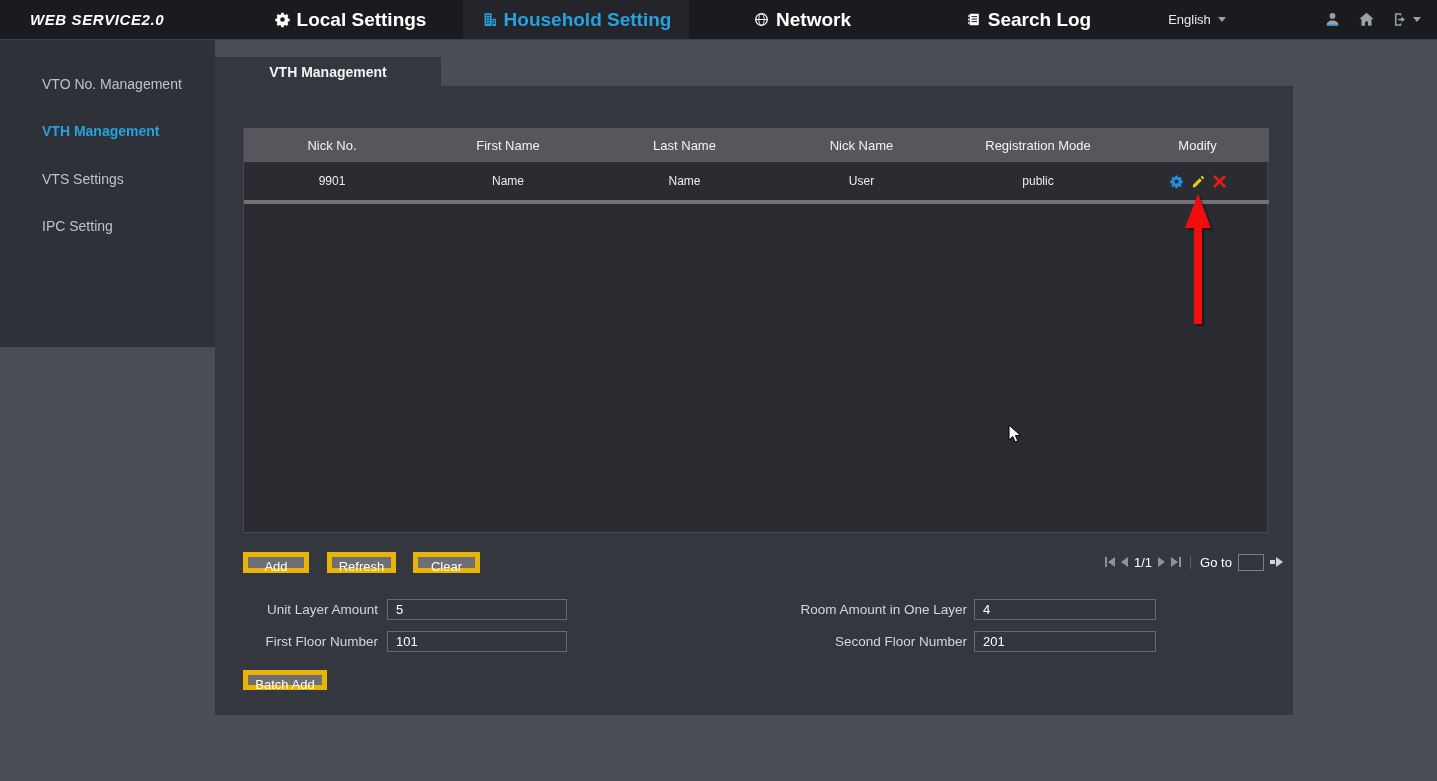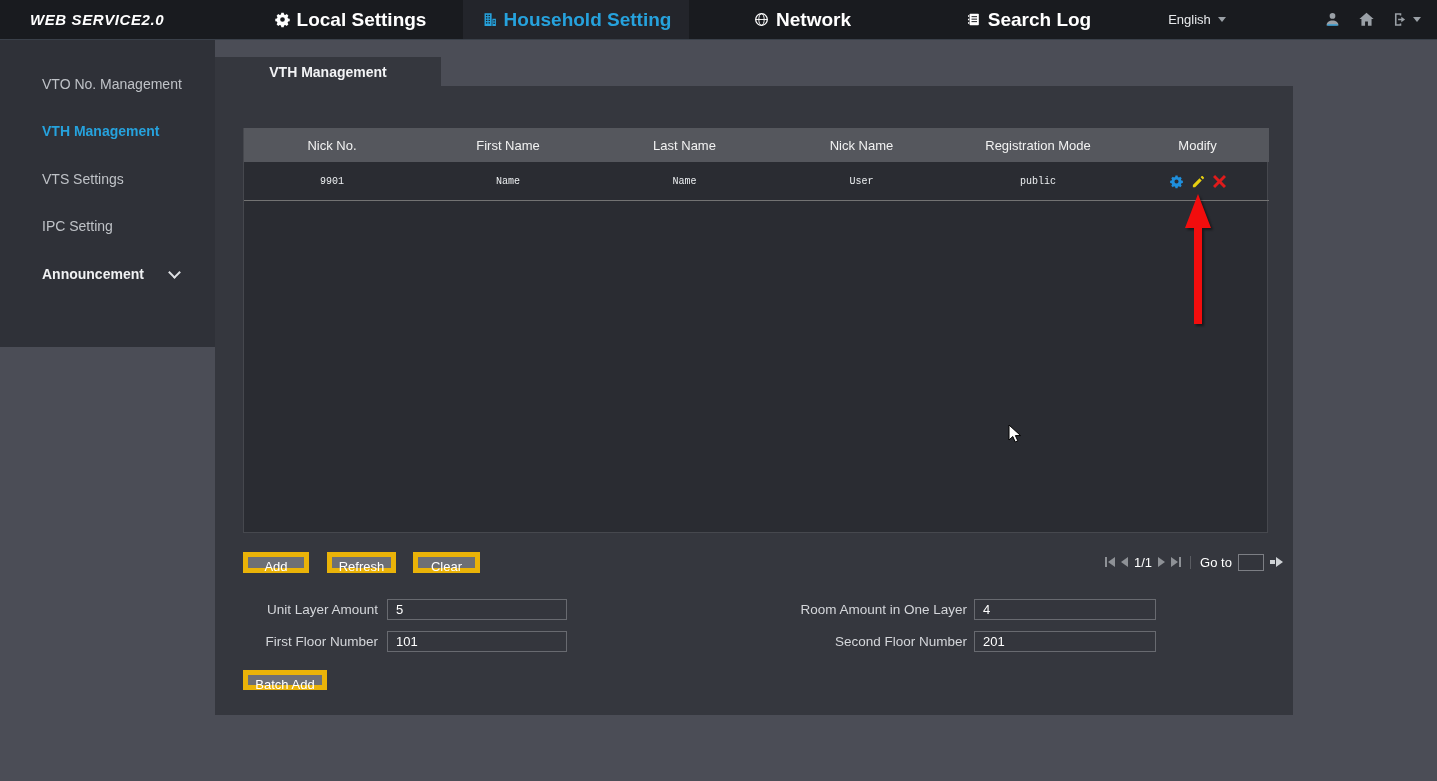--- a/index.html
+++ b/index.html
@@ -66,23 +66,22 @@
   .table-wrap {
     position:absolute; left:28px; top:42px; width:1025px; height:405px;
     background:#2a2c32; border:1px solid #46484e; border-top:none;
   }
   table { width:100%; border-collapse:collapse; table-layout:fixed; }
   thead th {
     height:34px; background:#55575d; font-size:13px; font-weight:normal; color:#f2f2f2;
     text-align:center;
   }
   tbody td {
-    height:36px; text-align:center; font-size:10px; color:#eceff1;
-    border-bottom:1px solid #737373;
-    font-family:Liberation Mono, monospace;
+    height:36px; text-align:center; font-size:12px; color:#eceff1;
+    border-bottom:4px solid #737373;
   }
   .modify-cell { display:flex; align-items:center; justify-content:center; gap:7px; height:36px; }
   .modify-cell svg { cursor:pointer; }
 
   
   .btn {
     position:absolute; background:#6d6f75; border:5px solid #eab308; color:#fff;
     font-size:13px; font-family:"Liberation Sans", sans-serif; cursor:pointer;
     padding:0; line-height:19px;
   }
@@ -222,24 +221,20 @@
     <span>VTO No. Management</span>
   </div>
   <div class="side-item active">
     <span>VTH Management</span>
   </div>
   <div class="side-item">
     <span>VTS Settings</span>
   </div>
   <div class="side-item">
     <span>IPC Setting</span>
-  </div>
-  <div class="side-item bright">
-    <span>Announcement</span>
-    <span class="chev"></span>
   </div>
 </div>
 
 <div class="tab">VTH Management</div>
 
 <div class="panel">
 
   <div class="table-wrap">
     <table>
       <colgroup>

